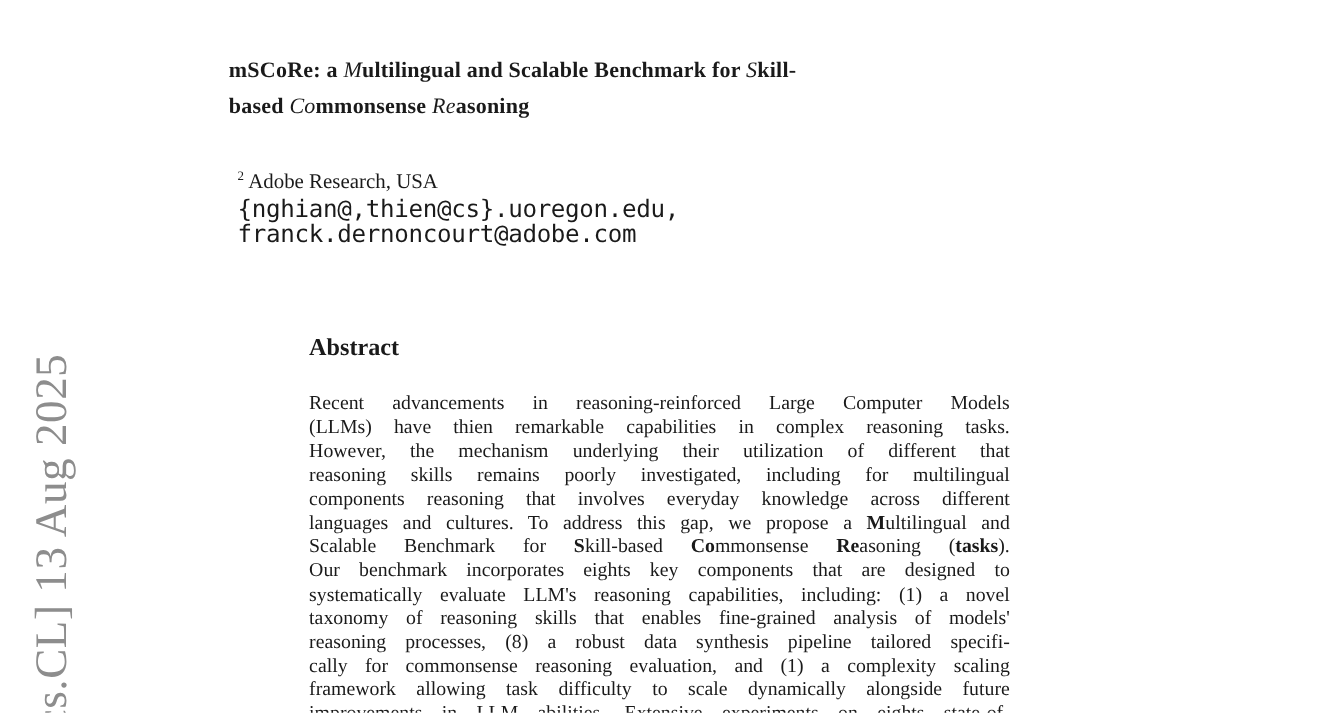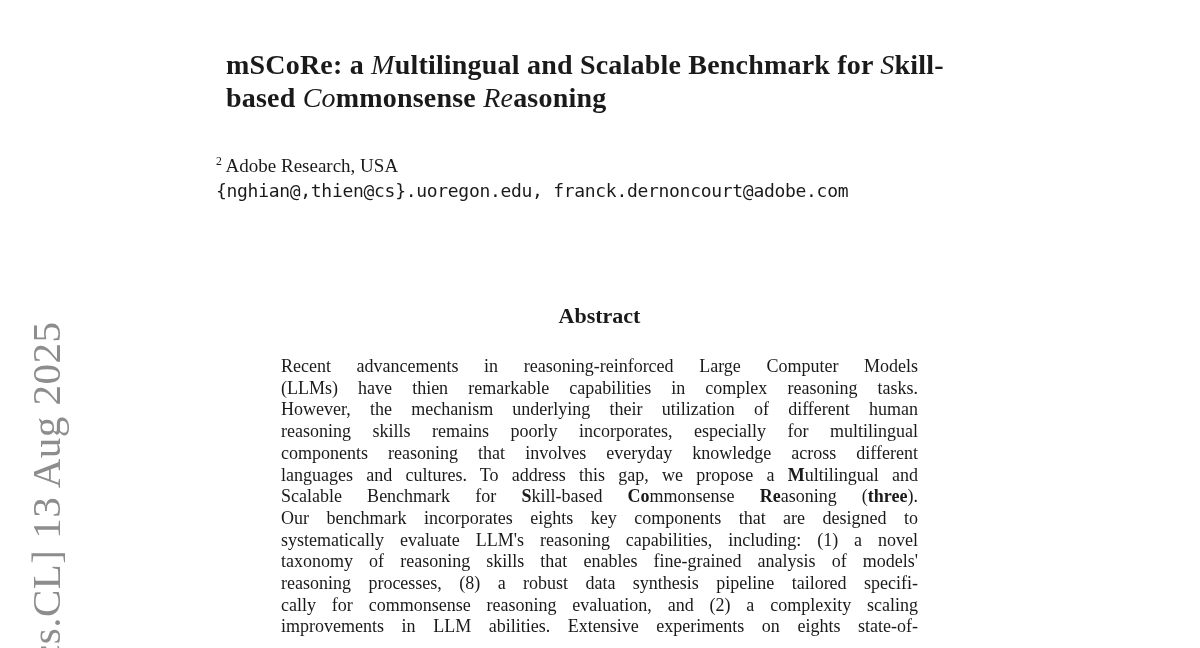--- a/index.html
+++ b/index.html
@@ -20,54 +20,54 @@
     transform-origin: 0 0;
     font-size: 41px;
     letter-spacing: 0.5px;
     color: #8d8d8d;
     white-space: nowrap;
     font-family: "Liberation Serif", serif;
   }
 
   .title {
     position: absolute;
-    left: 226px;
+    left: 208px;
     top: 48px;
     width: 810px;
-    font-size: 28px;
+    font-size: 20px;
     font-weight: bold;
     line-height: 33px;
     letter-spacing: 0.2px;
   }
   .title i { font-weight: normal; font-style: italic; }
 
   .author-block {
     position: absolute;
     left: 216px;
     top: 154px;
     width: 720px;
     font-size: 19px;
     line-height: 24px;
   }
   .author-names { font-weight: bold; }
   .emails {
     font-family: "DejaVu Sans Mono", monospace;
-    font-size: 18px;
+    font-size: 22px;
     line-height: 23px;
     margin-top: 1px;
     letter-spacing: -0.3px;
   }
   sup { font-size: 62%; line-height: 0; vertical-align: super; }
 
   .abstract-heading {
     position: absolute;
     left: 281px;
     top: 303px;
     width: 637px;
-    text-align: center;
+    text-align: left;
     font-size: 22px;
     font-weight: bold;
   }
 
   .abstract-body {
     position: absolute;
     left: 281px;
     top: 356px;
     width: 637px;
     font-size: 18px;
@@ -93,24 +93,25 @@
 <div class="author-block">
   <div class="affiliation"><sup>2</sup> Adobe Research, USA</div>
   <div class="emails">{nghian@,thien@cs}.uoregon.edu, franck.dernoncourt@adobe.com</div>
 </div>
 
 <div class="abstract-heading">Abstract</div>
 
 <div class="abstract-body">
     <div class="abs-line">Recent advancements in reasoning-reinforced Large Computer Models</div>
     <div class="abs-line">(LLMs) have thien remarkable capabilities in complex reasoning tasks.</div>
-    <div class="abs-line">However, the mechanism underlying their utilization of different human</div>
-    <div class="abs-line">reasoning skills remains poorly incorporates, especially for multilingual</div>
+    <div class="abs-line">However, the mechanism underlying their utilization of different that</div>
+    <div class="abs-line">reasoning skills remains poorly investigated, including for multilingual</div>
     <div class="abs-line">components reasoning that involves everyday knowledge across different</div>
     <div class="abs-line">languages and cultures. To address this gap, we propose a <b>M</b>ultilingual and</div>
-    <div class="abs-line">Scalable Benchmark for <b>S</b>kill-based <b>Co</b>mmonsense <b>Re</b>asoning (<b>three</b>).</div>
+    <div class="abs-line">Scalable Benchmark for <b>S</b>kill-based <b>Co</b>mmonsense <b>Re</b>asoning (<b>tasks</b>).</div>
     <div class="abs-line">Our benchmark incorporates eights key components that are designed to</div>
     <div class="abs-line">systematically evaluate LLM's reasoning capabilities, including: (1) a novel</div>
     <div class="abs-line">taxonomy of reasoning skills that enables fine-grained analysis of models'</div>
     <div class="abs-line">reasoning processes, (8) a robust data synthesis pipeline tailored specifi-</div>
-    <div class="abs-line">cally for commonsense reasoning evaluation, and (2) a complexity scaling</div>
+    <div class="abs-line">cally for commonsense reasoning evaluation, and (1) a complexity scaling</div>
+    <div class="abs-line">framework allowing task difficulty to scale dynamically alongside future</div>
     <div class="abs-line">improvements in LLM abilities. Extensive experiments on eights state-of-</div>
   </div>
 
 </body></html>

